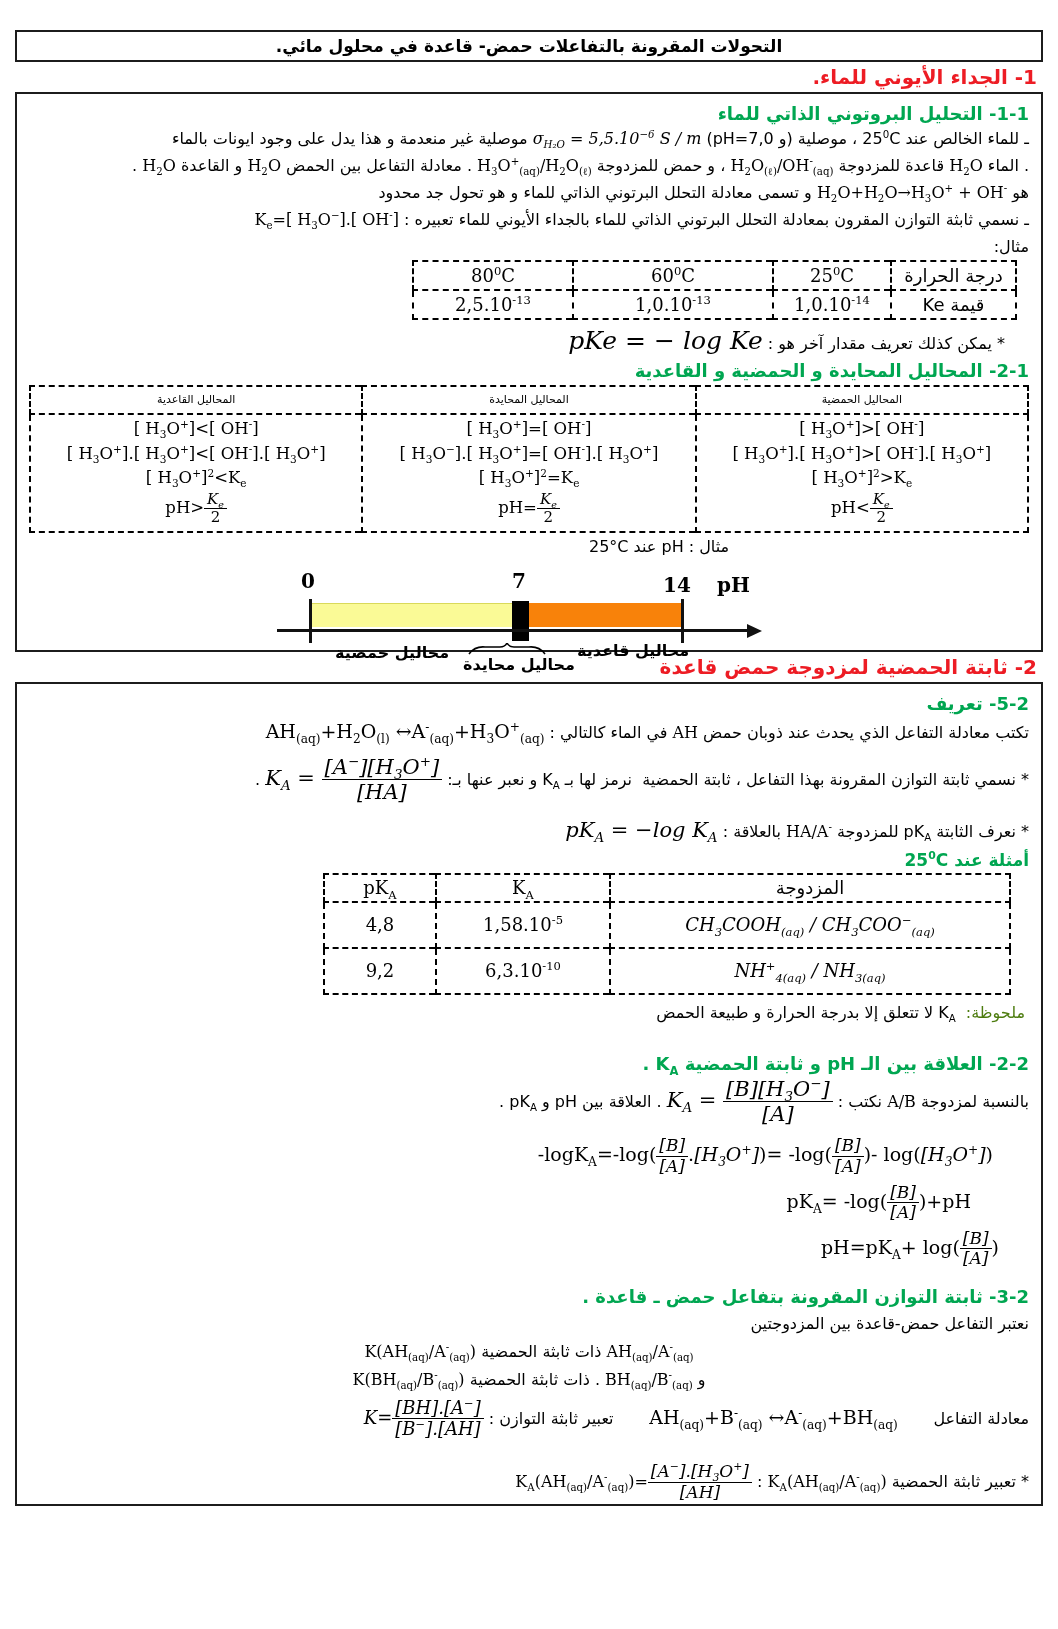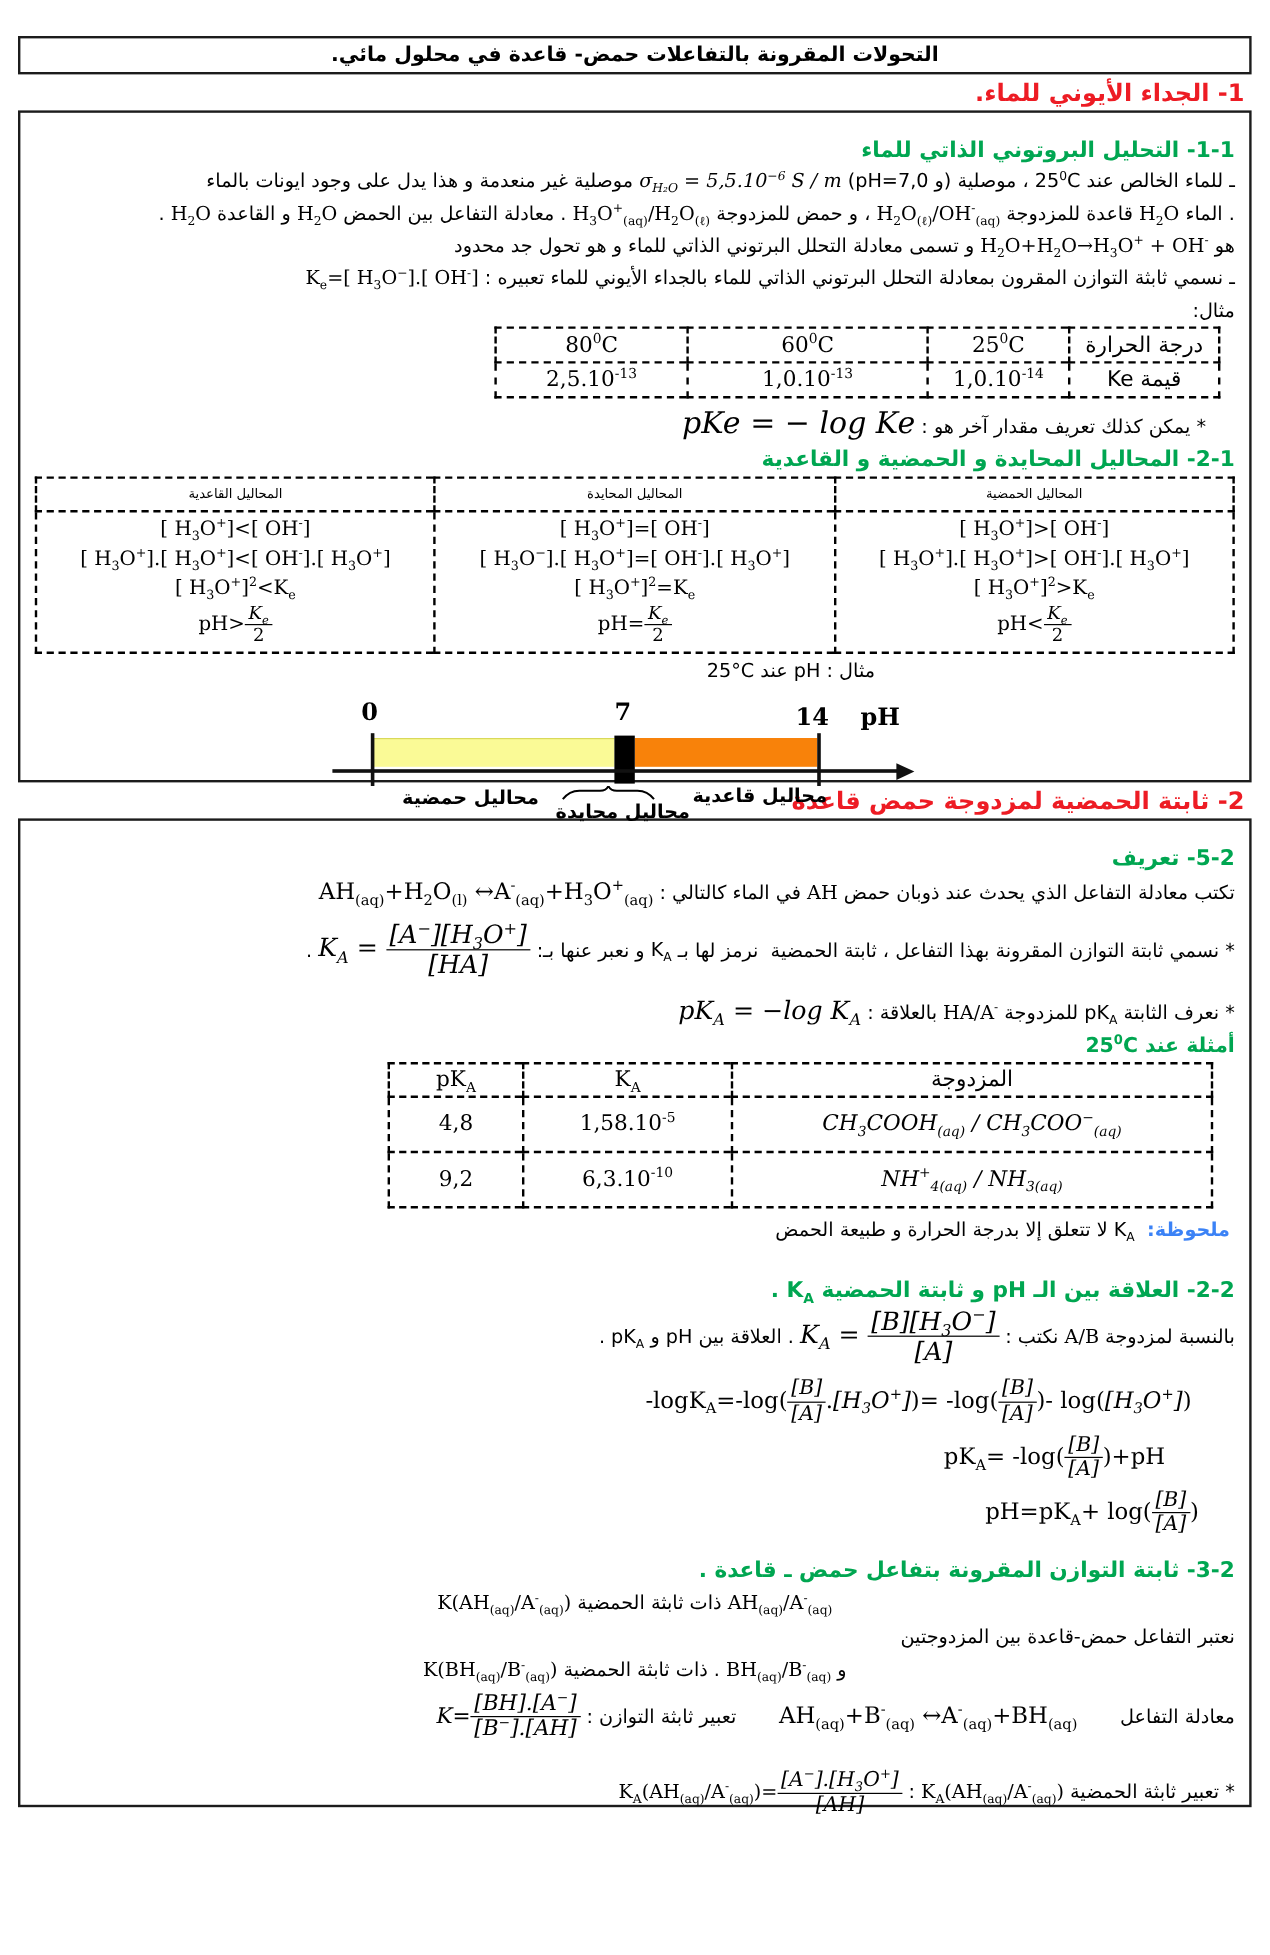--- a/index.html
+++ b/index.html
@@ -16,34 +16,34 @@
   .title-box {
     border:2px solid #1c1c1c; height:32px;
     display:flex; align-items:center; justify-content:center;
     font-weight:bold; font-size:17px;
   }
   .h-red  { color:#ED1C24; font-size:20px; font-weight:bold; margin:3px 6px 2px 0; line-height:1.25; }
   .h-green{ color:#00A651; font-size:18px; font-weight:bold; margin:2px 0 2px 0; line-height:1.3; }
   .h-green.small { font-size:17px; }
 
   
-  .cbox { border:2px solid #1c1c1c; padding:18px 12px 8px 12px; background:#fff; }
+  .cbox { border:2px solid #1c1c1c; padding:6px 12px 8px 12px; background:#fff; }
   .cbox1 { height:560px; }
   .cbox2 { height:824px; margin-bottom:0; }
 
   .para { font-size:16px; margin:2px 0; line-height:1.85; }
   .para.tight { line-height:1.55; }
 
   .ltr  { direction:ltr; unicode-bidi:isolate; }
   .riso { direction:rtl; unicode-bidi:isolate;text-align:center; }
   .math { font-family:"DejaVu Serif", serif; font-style:italic; }
   .chem { font-family:"DejaVu Serif", serif; }
   .pke  { font-size:25px; }
   .kafrac { font-size:21px; }
-  .green-label { color:#3b82f6; font-weight:bold; }
+  .green-label { color:#4d7c0f; font-weight:normal; }
 
   sup,sub { font-size:64%; line-height:0; }
 
   .frac { display:inline-block; vertical-align:middle; text-align:center; line-height:1.15; }
   .frac .fn { display:block; border-bottom:1.5px solid #000; padding:0 3px; }
   .frac .fd { display:block; padding:0 3px; }
 
   
   table { border-collapse:collapse; }
   .tbl td, .tbl th { border:2px dashed #000; text-align:center; font-weight:normal; vertical-align:middle; }
@@ -226,20 +226,20 @@
 
     <div class="note-line"><span class="green-label">ملحوظة:</span>&nbsp; <span class="ltr">K<sub>A</sub></span> لا تتعلق إلا بدرجة الحرارة و طبيعة الحمض</div>
 
     <div class="h-green" style="margin-top:30px">2-2- العلاقة بين الـ <span class="ltr">pH</span> و ثابتة الحمضية <span class="ltr">K<sub>A</sub></span> .</div>
     <div class="para tight">بالنسبة لمزدوجة <span class="ltr chem">A/B</span> نكتب : <span class="ltr math kafrac">K<sub>A</sub> = <span class="frac"><span class="fn">[B][H<sub>3</sub>O<sup>−</sup>]</span><span class="fd">[A]</span></span></span> . العلاقة بين <span class="ltr">pH</span> و <span class="ltr">pK<sub>A</sub></span> .</div>
     <div class="formula f1">-logK<sub>A</sub>=-log(<span class="frac"><span class="fn"><i>[B]</i></span><span class="fd"><i>[A]</i></span></span>.<i>[H<sub>3</sub>O<sup>+</sup>]</i>)= -log(<span class="frac"><span class="fn"><i>[B]</i></span><span class="fd"><i>[A]</i></span></span>)- log(<i>[H<sub>3</sub>O<sup>+</sup>]</i>)</div>
     <div class="formula f2">pK<sub>A</sub>= -log(<span class="frac"><span class="fn"><i>[B]</i></span><span class="fd"><i>[A]</i></span></span>)+pH</div>
     <div class="formula f3">pH=pK<sub>A</sub>+ log(<span class="frac"><span class="fn"><i>[B]</i></span><span class="fd"><i>[A]</i></span></span>)</div>
 
     <div class="h-green" style="margin-top:16px">3-2- ثابتة التوازن المقرونة بتفاعل حمض ـ قاعدة .</div>
+    <div class="s23-line">نعتبر التفاعل حمض-قاعدة بين المزدوجتين</div>
     <div class="s23-line" style="text-align:center"><span class="ltr chem">AH<sub>(aq)</sub>/A<sup>-</sup><sub>(aq)</sub></span> ذات ثابثة الحمضية <span class="ltr chem">K(AH<sub>(aq)</sub>/A<sup>-</sup><sub>(aq)</sub>)</span></div>
-    <div class="s23-line">نعتبر التفاعل حمض-قاعدة بين المزدوجتين</div>
     <div class="s23-line" style="text-align:center">و <span class="ltr chem">BH<sub>(aq)</sub>/B<sup>-</sup><sub>(aq)</sub></span> . ذات ثابثة الحمضية <span class="ltr chem">K(BH<sub>(aq)</sub>/B<sup>-</sup><sub>(aq)</sub>)</span></div>
     <div class="s23-line s23-eq">معادلة التفاعل &nbsp;&nbsp;&nbsp;&nbsp;&nbsp; <span class="ltr chem big">AH<sub>(aq)</sub>+B<sup>-</sup><sub>(aq)</sub> ↔A<sup>-</sup><sub>(aq)</sub>+BH<sub>(aq)</sub></span> &nbsp;&nbsp;&nbsp;&nbsp;&nbsp; تعبير ثابثة التوازن : <span class="ltr math" style="font-size:18px">K=<span class="frac"><span class="fn">[BH].[A<sup>−</sup>]</span><span class="fd">[B<sup>−</sup>].[AH]</span></span></span></div>
     <div class="s23-line p5-line">* تعبير ثابثة الحمضية <span class="ltr chem">K<sub>A</sub>(AH<sub>(aq)</sub>/A<sup>-</sup><sub>(aq)</sub>)</span> : <span class="ltr chem">K<sub>A</sub>(AH<sub>(aq)</sub>/A<sup>-</sup><sub>(aq)</sub>)=<span class="frac math" style="font-size:17px"><span class="fn">[A<sup>−</sup>].[H<sub>3</sub>O<sup>+</sup>]</span><span class="fd">[AH]</span></span></span></div>
   </div>
 
 </div>
 
 </body></html>

